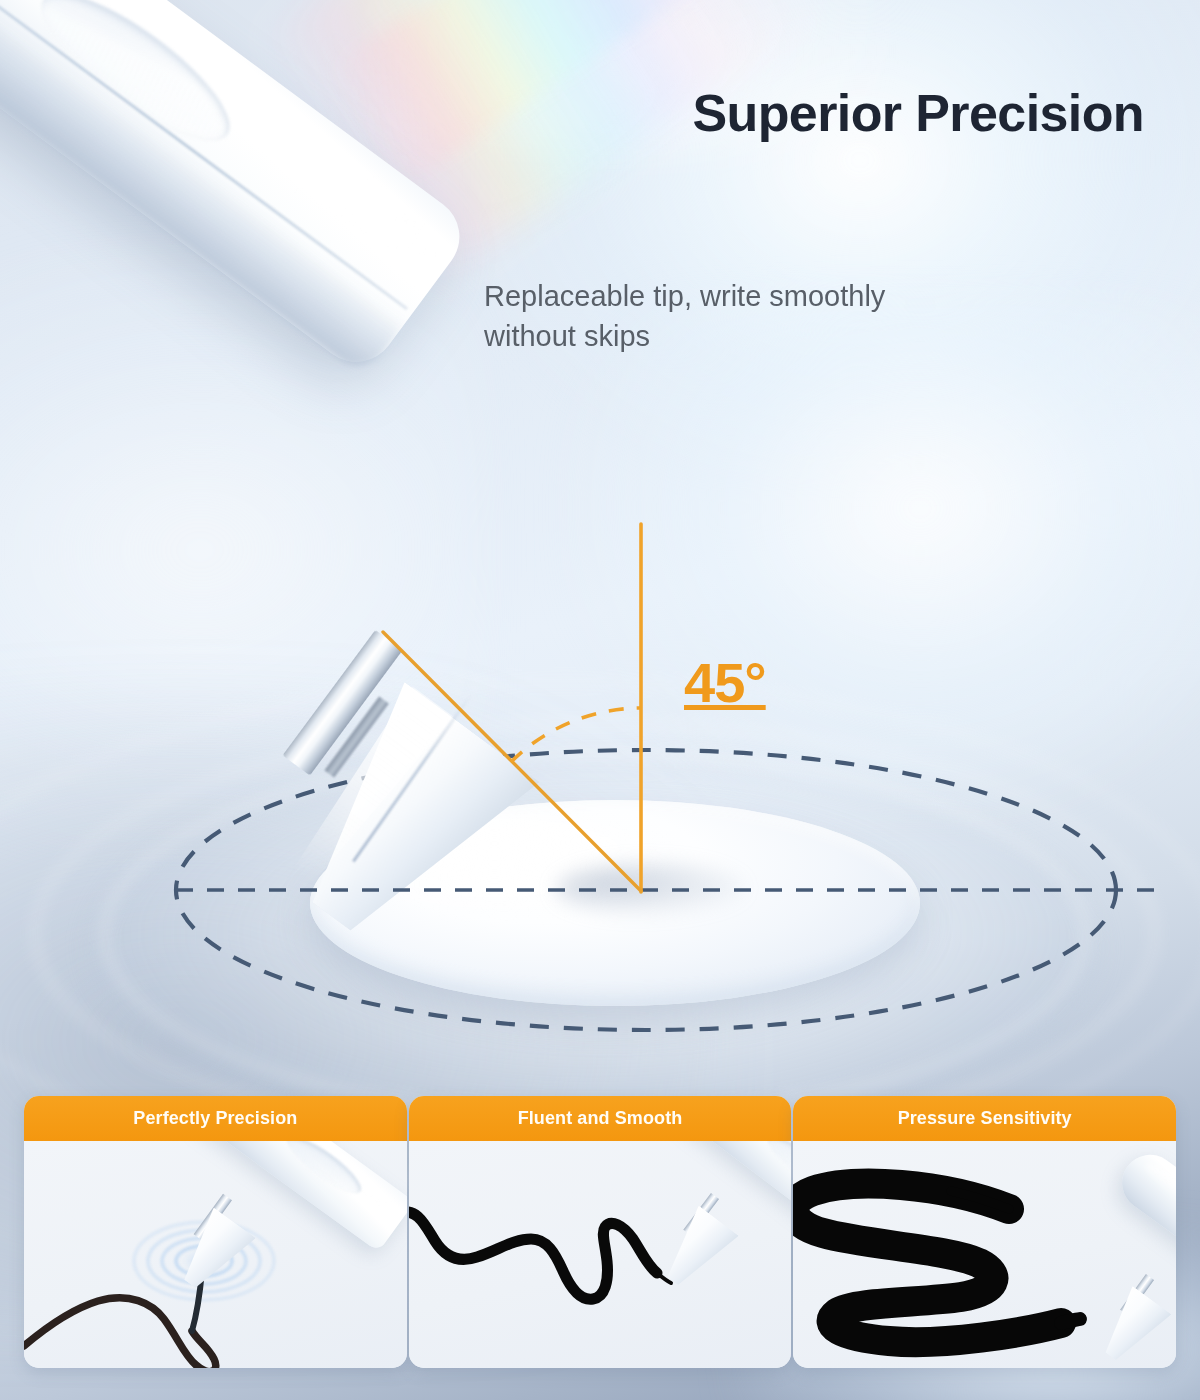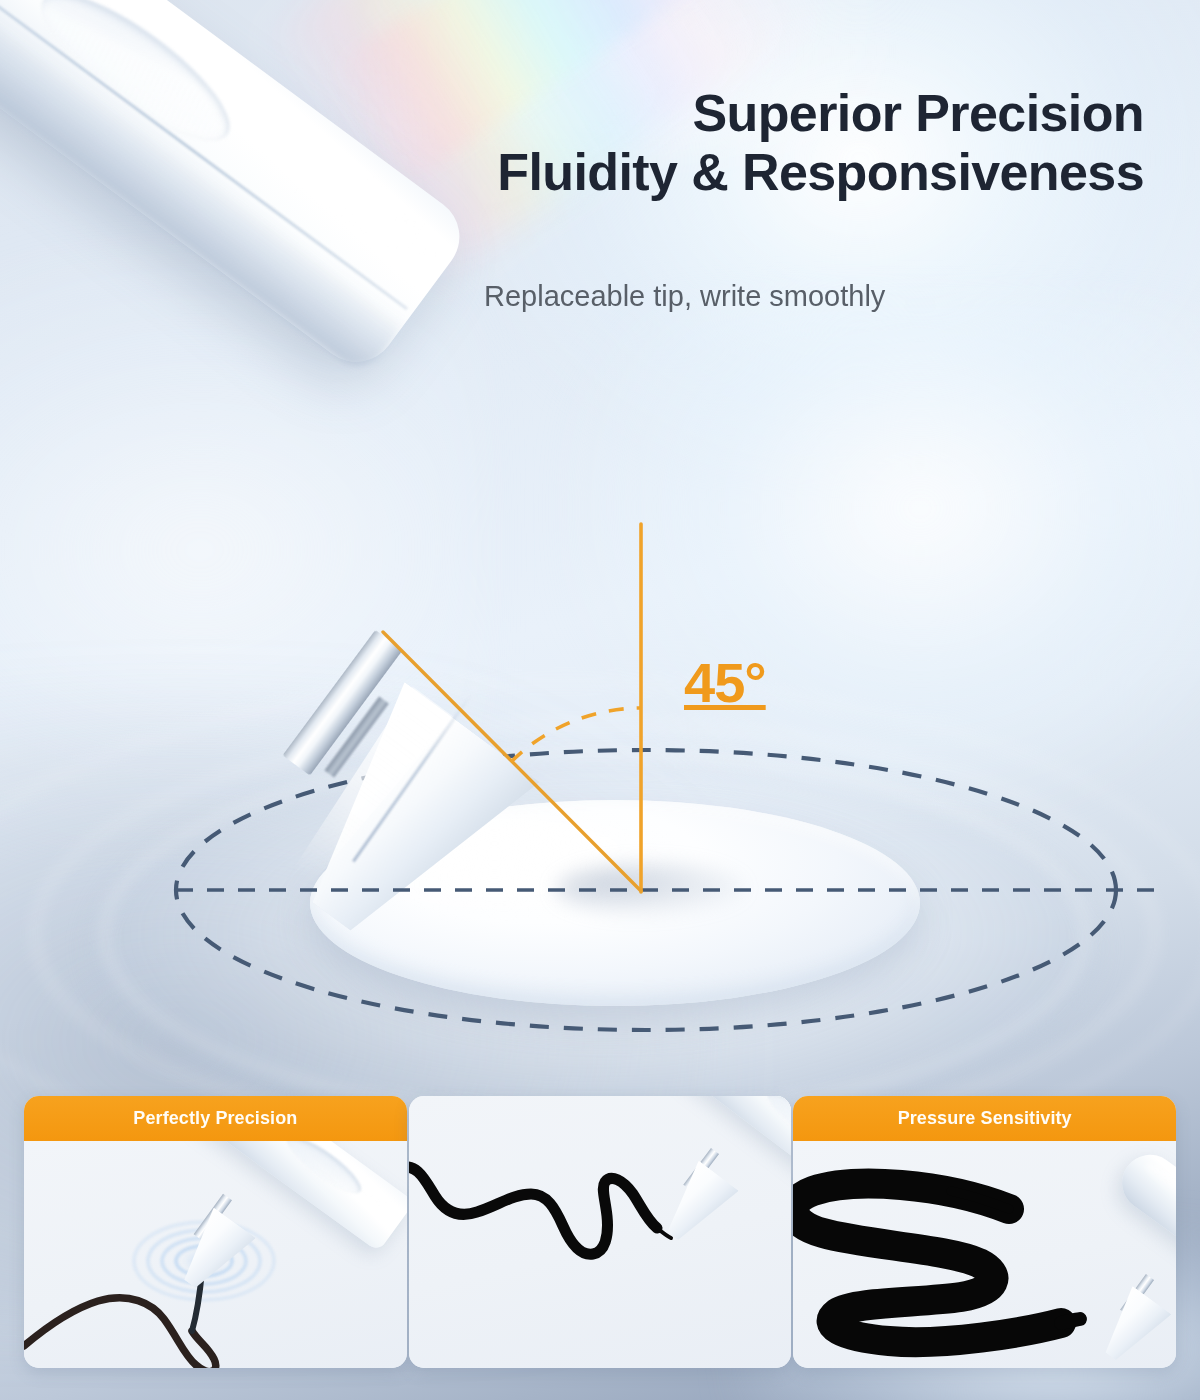--- a/index.html
+++ b/index.html
@@ -368,24 +368,24 @@
   <div class="surface-ripple sr3"></div>
   <div class="surface-ripple sr1"></div>
   <div class="surface-ripple sr2"></div>
 
   <div class="rainbow-glow"></div>
   <div class="rainbow"></div>
   <div class="rainbow-core"></div>
 
   <div class="headline">
     <span class="ln">Superior Precision</span>
-    <span class="ln">Fluidity &amp; Responsiveness</span>
   </div>
   <div class="subline">
     <span class="ln">Replaceable tip, write smoothly</span>
+    <span class="ln">without skips</span>
   </div>
 
   <div class="dome"></div>
   <div class="dome-hi"></div>
 
   <svg class="geo" width="1200" height="1400" viewBox="0 0 1200 1400">
 
     <ellipse cx="646" cy="890" rx="470" ry="140" fill="none" stroke="#465a75" stroke-width="4.2" stroke-dasharray="19 15" stroke-linecap="butt"></ellipse>
   </svg>
 
@@ -446,20 +446,21 @@
           </div>
           <div class="mpen-band" style="left:198px;top:56px;width:11px;height:50px;
                       transform:rotate(36deg);transform-origin:50% 0;"></div>
           <div class="mpen-tip" style="left:188px;top:72px;width:52px;height:76px;
                       transform:rotate(36deg);transform-origin:18% 0;"></div>
         </div>
       </div>
     </div>
 
     <div class="card">
+      <div class="card-head">Fluent and Smooth</div>
       <div class="card-body">
         <svg width="100%" height="100%" style="position:absolute;left:0;top:0;">
           <path d="M -10 72 C 8 66 16 84 26 100 C 36 116 50 122 68 116
                    C 88 110 104 98 122 98 C 138 98 146 112 154 130
                    C 162 148 172 160 184 158 C 196 156 200 140 198 120
                    C 196 102 192 92 196 86 C 202 78 214 84 224 98
                    C 232 110 238 124 248 132" fill="none" stroke="#090909" stroke-width="11" stroke-linecap="round" stroke-linejoin="round"></path>
           <path d="M 248 132 C 254 137 258 140 262 142" fill="none" stroke="#090909" stroke-width="4" stroke-linecap="round"></path>
         </svg>
 

